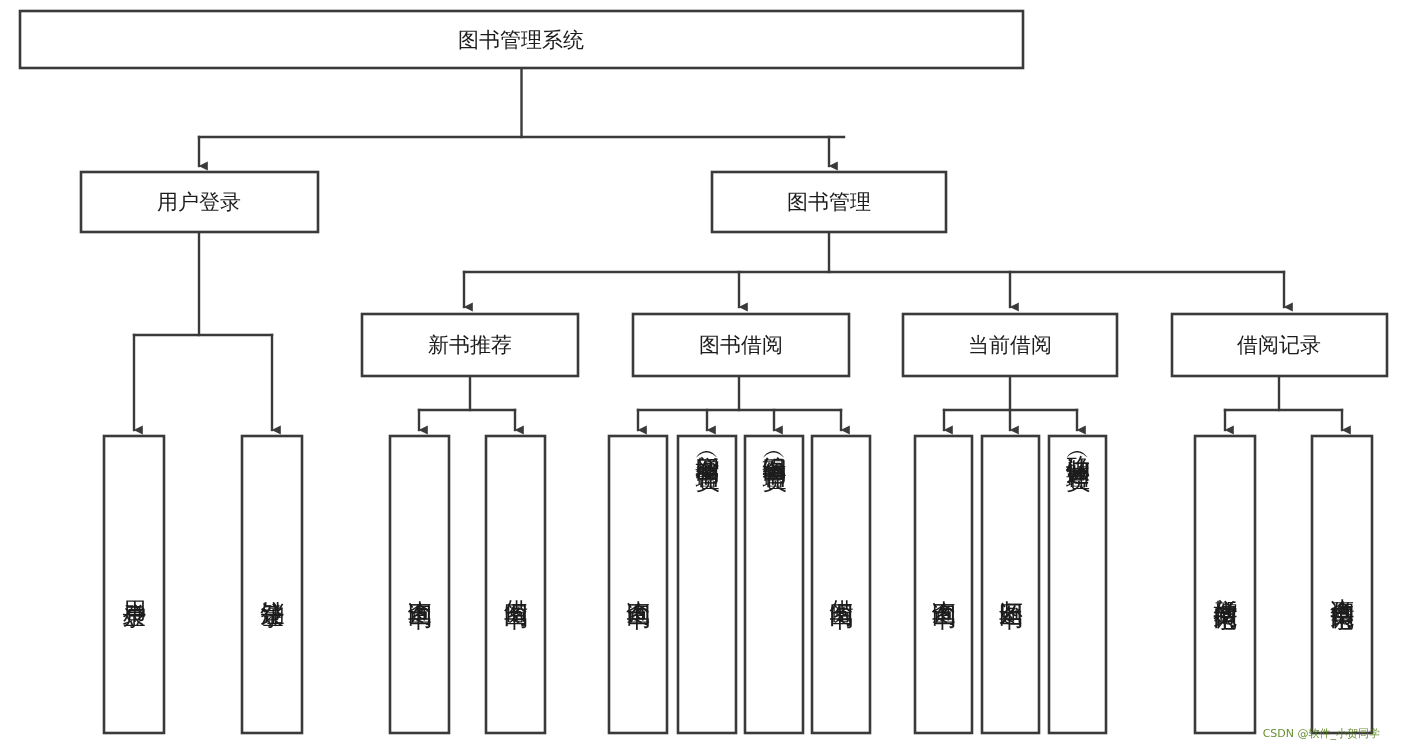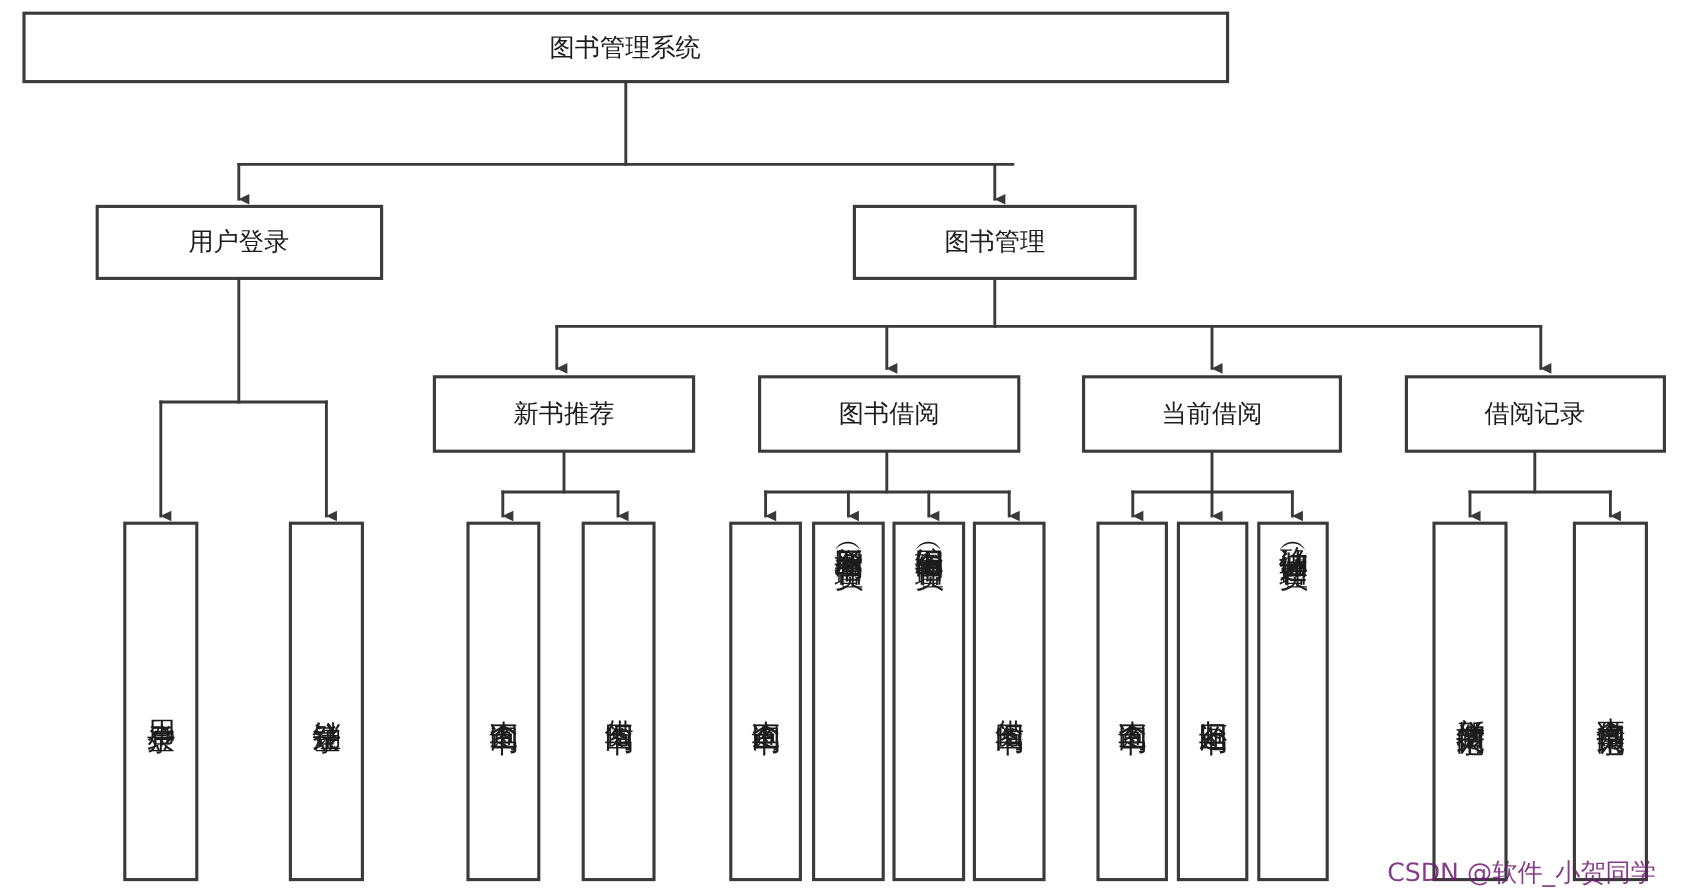--- a/index.html
+++ b/index.html
@@ -64,22 +64,22 @@
     line-height: 1.04;
     letter-spacing: 2px;
     color: #1c1c1c;
     white-space: nowrap;
   }
   .watermark {
     position: absolute;
     right: 12px;
     bottom: 6px;
     font-family: "DejaVu Sans", "Liberation Sans", sans-serif;
-    font-size: 21px;
-    color: #701a75;
+    font-size: 11px;
+    color: #4d7c0f;
     opacity: 0.85;
     white-space: nowrap;
     pointer-events: none;
   }
 </style>
 </head>
 <body>
 
 <div id="diagram-root">
 

